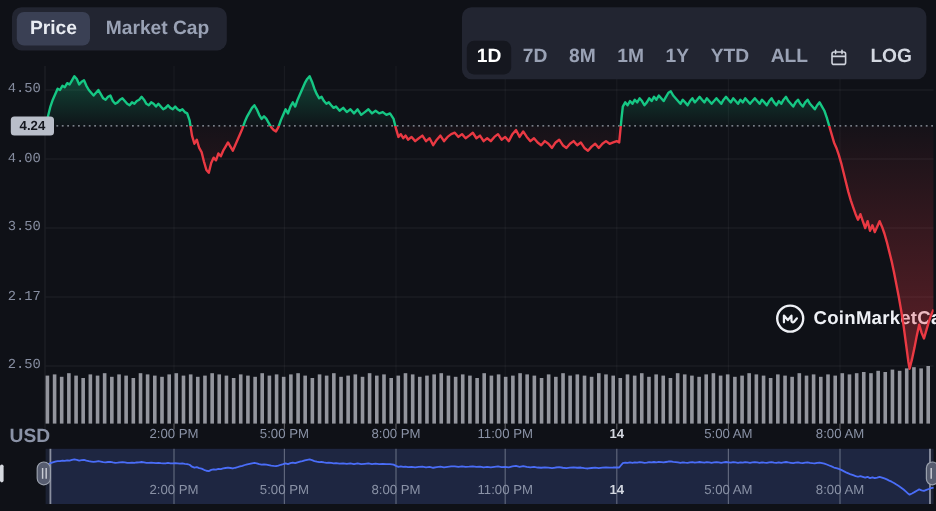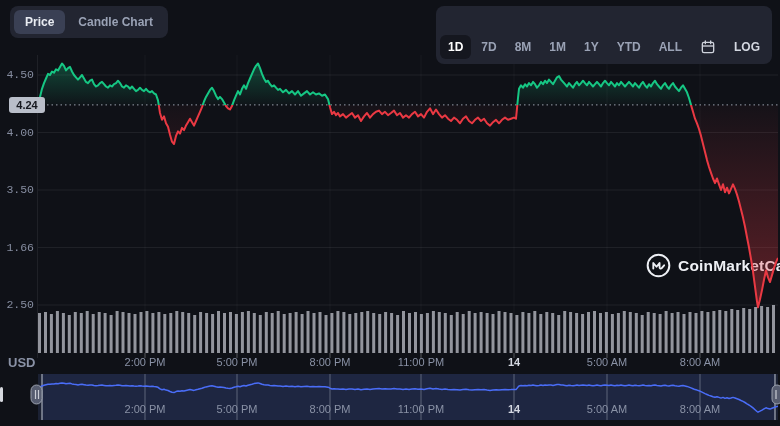--- a/index.html
+++ b/index.html
@@ -2,36 +2,36 @@
 <html><head>
 <meta charset="utf-8">
 <style>
   html,body{margin:0;padding:0;background:#0f1117;}
   #stage{position:relative;width:780px;height:426px;background:#0f1117;overflow:hidden;
          font-family:"Liberation Sans",sans-serif;}
   
   .seg{position:absolute;top:6px;display:flex;align-items:center;background:#222531;
        border-radius:8px;padding:4px;gap:2px;z-index:5;}
   .seg button{border:0;background:transparent;color:#9aa2b5;font-family:"Liberation Sans",sans-serif;
-       font-size:12px;font-weight:700;padding:5px 11px;border-radius:6px;cursor:pointer;white-space:nowrap;text-align:right;}
+       font-size:16px;font-weight:700;padding:5px 11px;border-radius:6px;cursor:pointer;white-space:nowrap;text-align:right;}
   .seg-left{left:10px;}
   .seg-left button.active{background:#3a4054;color:#e9ecf2;}
   .seg-right{right:8px;}
   .seg-right button{padding:5px 8px;margin-top:24px;}
   .seg-right button.active{background:#15171f;color:#ffffff;}
   .cal-btn{display:flex;align-items:center;justify-content:center;}
   
   .ylabel{position:absolute;left:4px;width:30px;text-align:right;font-size:11.5px;
           color:#868da0;z-index:4;font-family:Liberation Mono, monospace;}
   .price-badge{position:absolute;left:9px;width:36px;text-align:center;background:#b9bec9;
           color:#15171e;font-size:11px;font-weight:700;border-radius:3px;padding:2px 0;z-index:4;}
   .xlabel{position:absolute;transform:translateX(-50%);font-size:11px;color:#8a92a6;
           white-space:nowrap;z-index:4;}
   .xlabel.em{color:#d3d7e0;font-weight:700;}
-  .unit-label{position:absolute;left:8px;top:355px;font-size:13px;font-weight:700;
+  .unit-label{position:absolute;left:8px;top:355px;font-size:16px;font-weight:700;
           color:#8a92a6;z-index:4;}
   
   .watermark{position:absolute;left:646px;top:253px;display:flex;align-items:center;gap:7px;
           color:#eef0f5;z-index:1;}
   .watermark .wm-text{font-size:15.5px;font-weight:700;letter-spacing:.2px;}
   #chart-svg{position:absolute;left:0;top:0;z-index:2;}
 </style>
 </head>
 <body>
 
@@ -235,21 +235,21 @@
         <g>
           <rect x="772" y="385" width="10" height="19" rx="5" fill="#565c6f" stroke="#9aa0ad" stroke-width="1"></rect>
           <line x1="776" y1="390" x2="776" y2="399" stroke="#c9ccd4" stroke-width="1.2"></line>
         </g>
         <rect x="0" y="387" width="3" height="15" rx="1.5" fill="#d6d9df"></rect>
       </g>
     </svg>
 
   <div class="seg seg-left" id="type-tabs">
       <button class="active">Price</button>
-      <button>Candle Chart</button>
+      <button>Market Cap</button>
     </div>
 
   <div class="seg seg-right" id="range-tabs">
       <button class="active">1D</button>
       <button>7D</button>
       <button>8M</button>
       <button>1M</button>
       <button>1Y</button>
       <button>YTD</button>
       <button>ALL</button>
@@ -261,21 +261,21 @@
           <line x1="16" y1="3" x2="16" y2="7" stroke="#cfd3dc" stroke-width="2" stroke-linecap="round"></line>
         </svg>
       </button>
       <button style="color: rgb(211, 215, 224);">LOG</button>
     </div>
 
   <div id="y-labels">
       <div class="ylabel" style="top: 68px;">4.50</div>
       <div class="ylabel" style="top: 125.5px;">4.00</div>
       <div class="ylabel" style="top: 183px;">3.50</div>
-      <div class="ylabel" style="top: 240.5px;">1.66</div>
+      <div class="ylabel" style="top: 240.5px;">2.17</div>
       <div class="ylabel" style="top: 298px;">2.50</div>
     </div>
   <div class="price-badge" id="price-badge" style="top: 96.9px;">4.24</div>
   <div id="x-labels">
       <div class="xlabel" style="left: 145px; top: 356px;">2:00 PM</div>
       <div class="xlabel" style="left: 237px; top: 356px;">5:00 PM</div>
       <div class="xlabel" style="left: 330px; top: 356px;">8:00 PM</div>
       <div class="xlabel" style="left: 421px; top: 356px;">11:00 PM</div>
       <div class="xlabel em" style="left: 514px; top: 356px;">14</div>
       <div class="xlabel" style="left: 607px; top: 356px;">5:00 AM</div>

